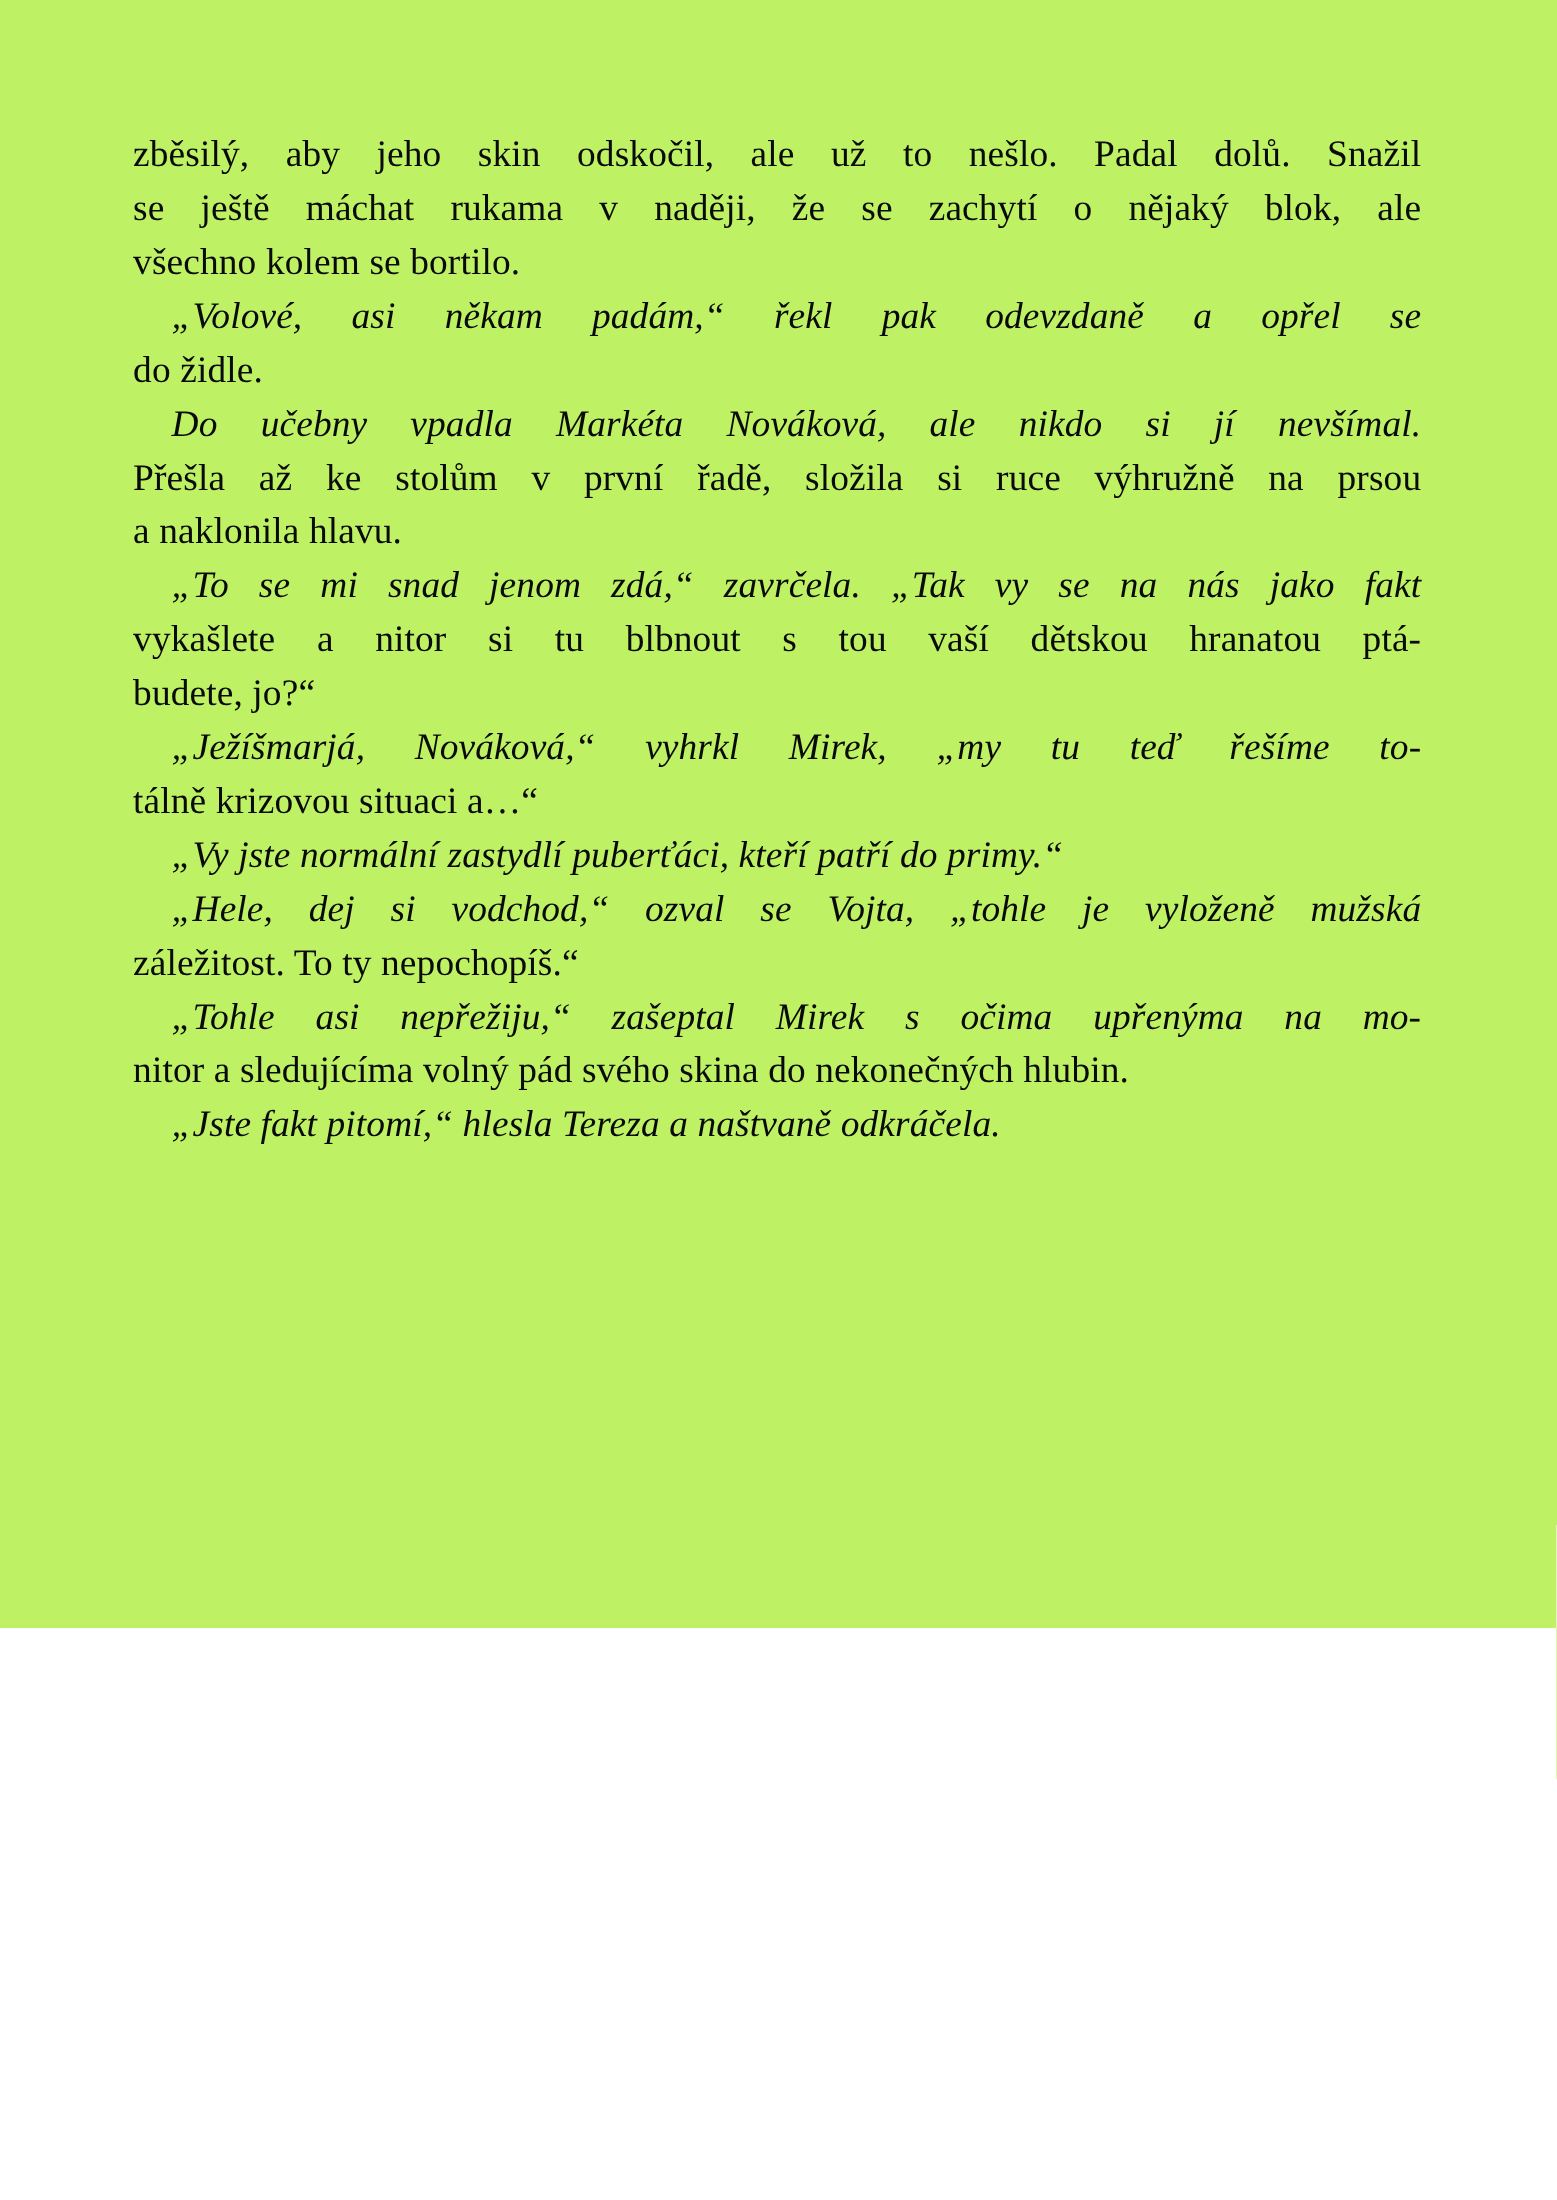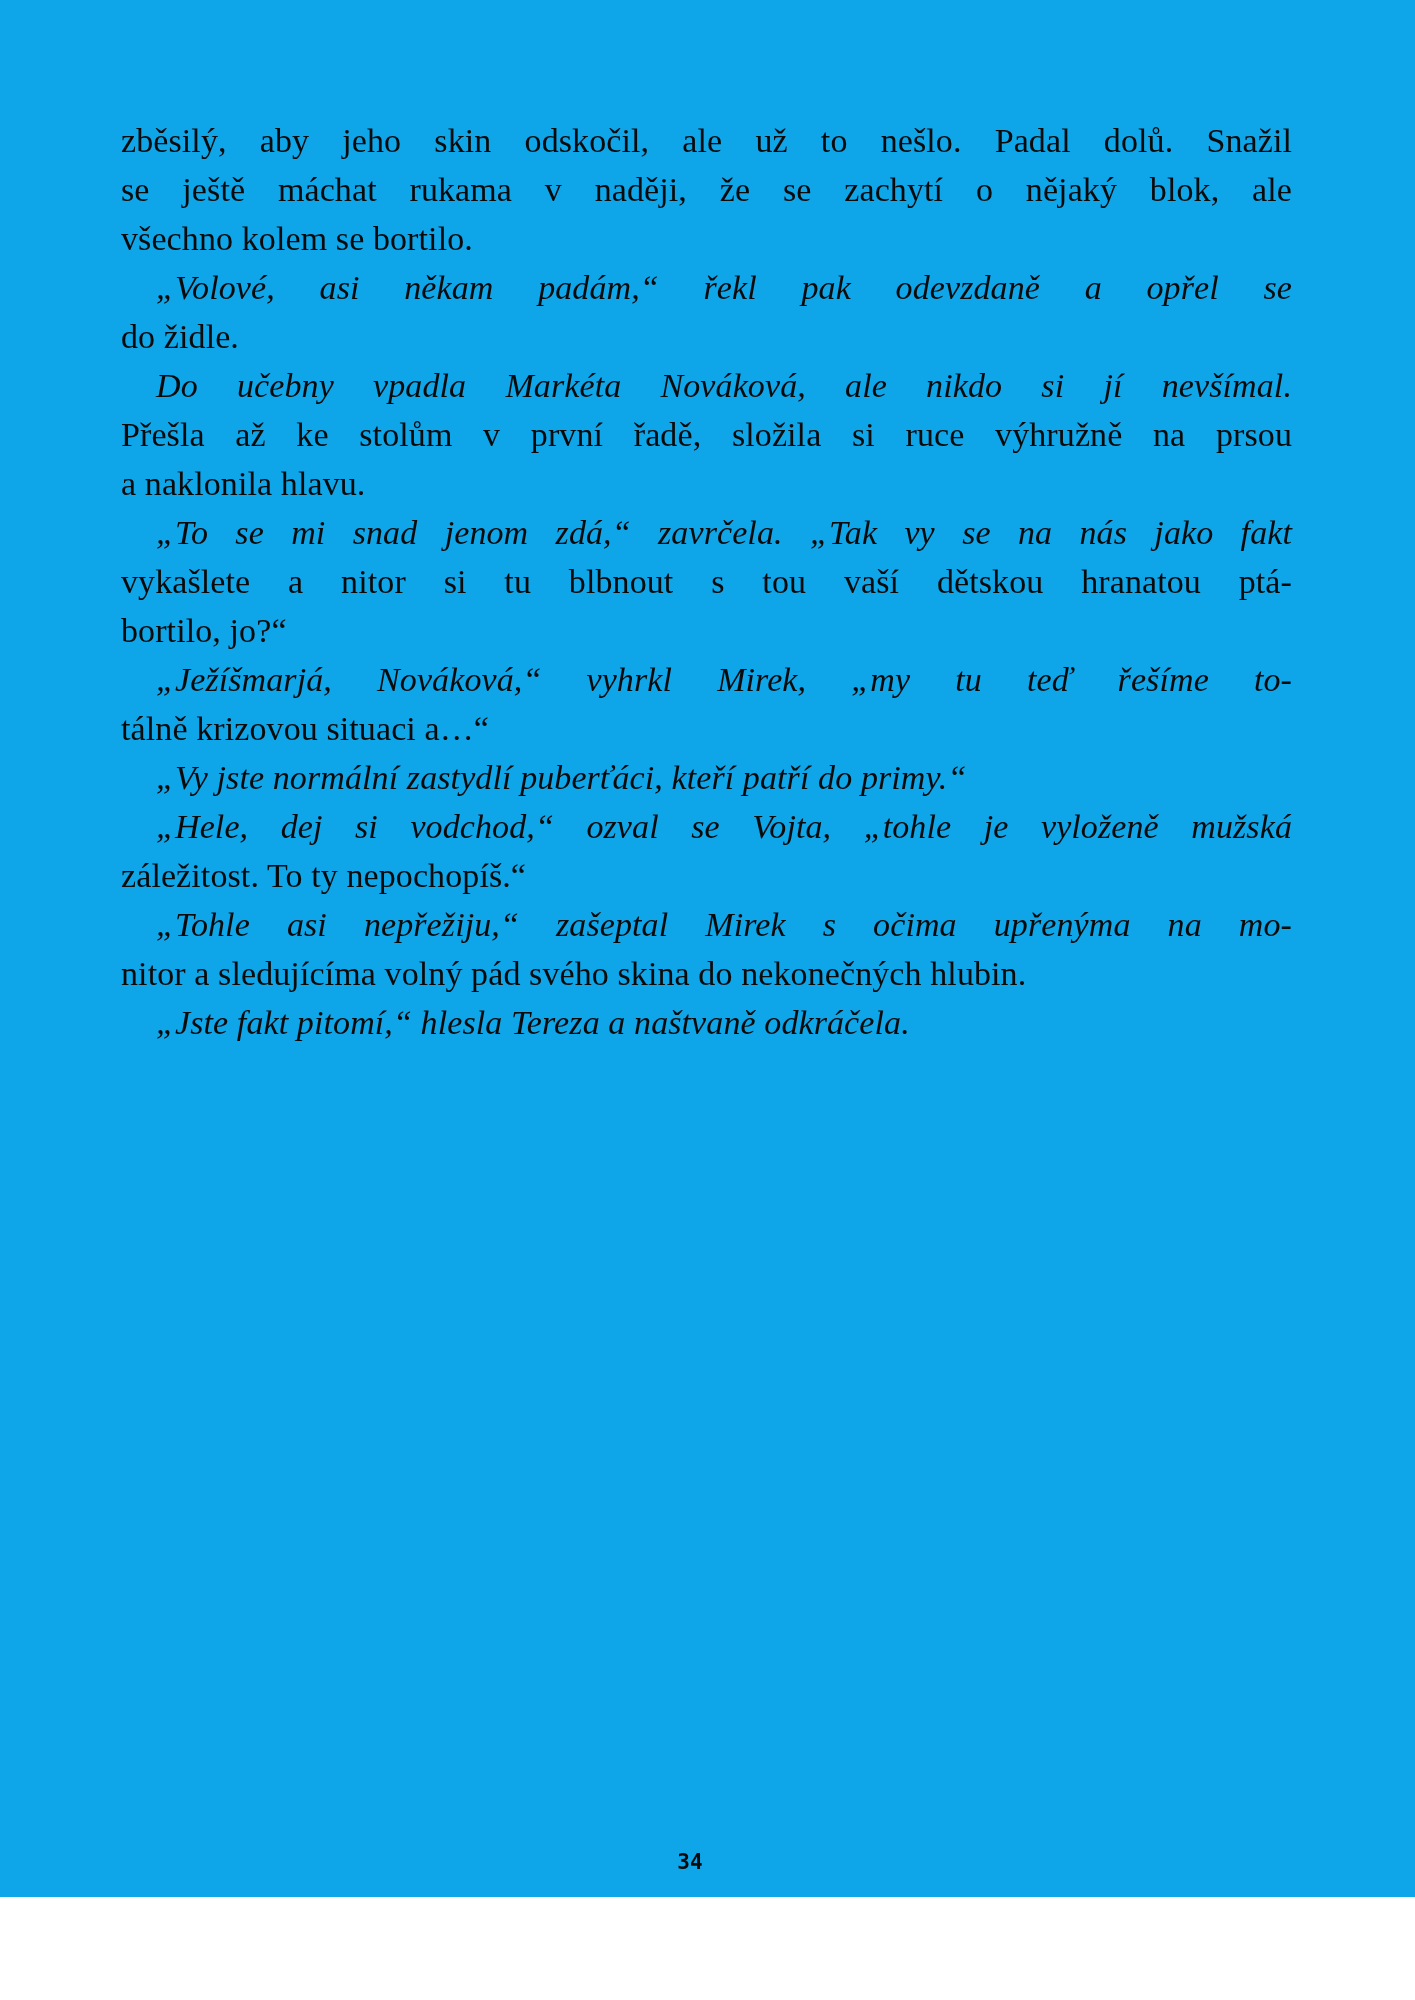--- a/index.html
+++ b/index.html
@@ -4,22 +4,22 @@
 <title>Book page</title>
 <style>
   html, body {
     margin: 0;
     padding: 0;
     background: #ffffff;
   }
   .page {
     position: relative;
     width: 1415px;
-    height: 1897px;
-    background: #0ea5e9;
+    height: 1480px;
+    background: #bef264;
     color: #0a0a0a;
     font-family: "Liberation Serif", "DejaVu Serif", serif;
     overflow: hidden;
   }
   .text-block {
     position: absolute;
     left: 121px;
     top: 116px;
     width: 1171px;
     font-size: 34px;
@@ -57,21 +57,21 @@
       <div class="line just">zběsilý, aby jeho skin odskočil, ale už to nešlo. Padal dolů. Snažil</div>
       <div class="line just">se ještě máchat rukama v naději, že se zachytí o nějaký blok, ale</div>
       <div class="line">všechno kolem se bortilo.</div>
       <div class="line just indent">„Volové, asi někam padám,“ řekl pak odevzdaně a opřel se</div>
       <div class="line">do židle.</div>
       <div class="line just indent">Do učebny vpadla Markéta Nováková, ale nikdo si jí nevšímal.</div>
       <div class="line just">Přešla až ke stolům v první řadě, složila si ruce výhružně na prsou</div>
       <div class="line">a naklonila hlavu.</div>
       <div class="line just indent">„To se mi snad jenom zdá,“ zavrčela. „Tak vy se na nás jako fakt</div>
       <div class="line just">vykašlete a nitor si tu blbnout s tou vaší dětskou hranatou ptá-</div>
-      <div class="line">bortilo, jo?“</div>
+      <div class="line">budete, jo?“</div>
       <div class="line just indent">„Ježíšmarjá, Nováková,“ vyhrkl Mirek, „my tu teď řešíme to-</div>
       <div class="line">tálně krizovou situaci a…“</div>
       <div class="line indent">„Vy jste normální zastydlí puberťáci, kteří patří do primy.“</div>
       <div class="line just indent">„Hele, dej si vodchod,“ ozval se Vojta, „tohle je vyloženě mužská</div>
       <div class="line">záležitost. To ty nepochopíš.“</div>
       <div class="line just indent">„Tohle asi nepřežiju,“ zašeptal Mirek s očima upřenýma na mo-</div>
       <div class="line">nitor a sledujícíma volný pád svého skina do nekonečných hlubin.</div>
       <div class="line indent">„Jste fakt pitomí,“ hlesla Tereza a naštvaně odkráčela.</div>
     </div>
   <div class="page-number">34</div>

